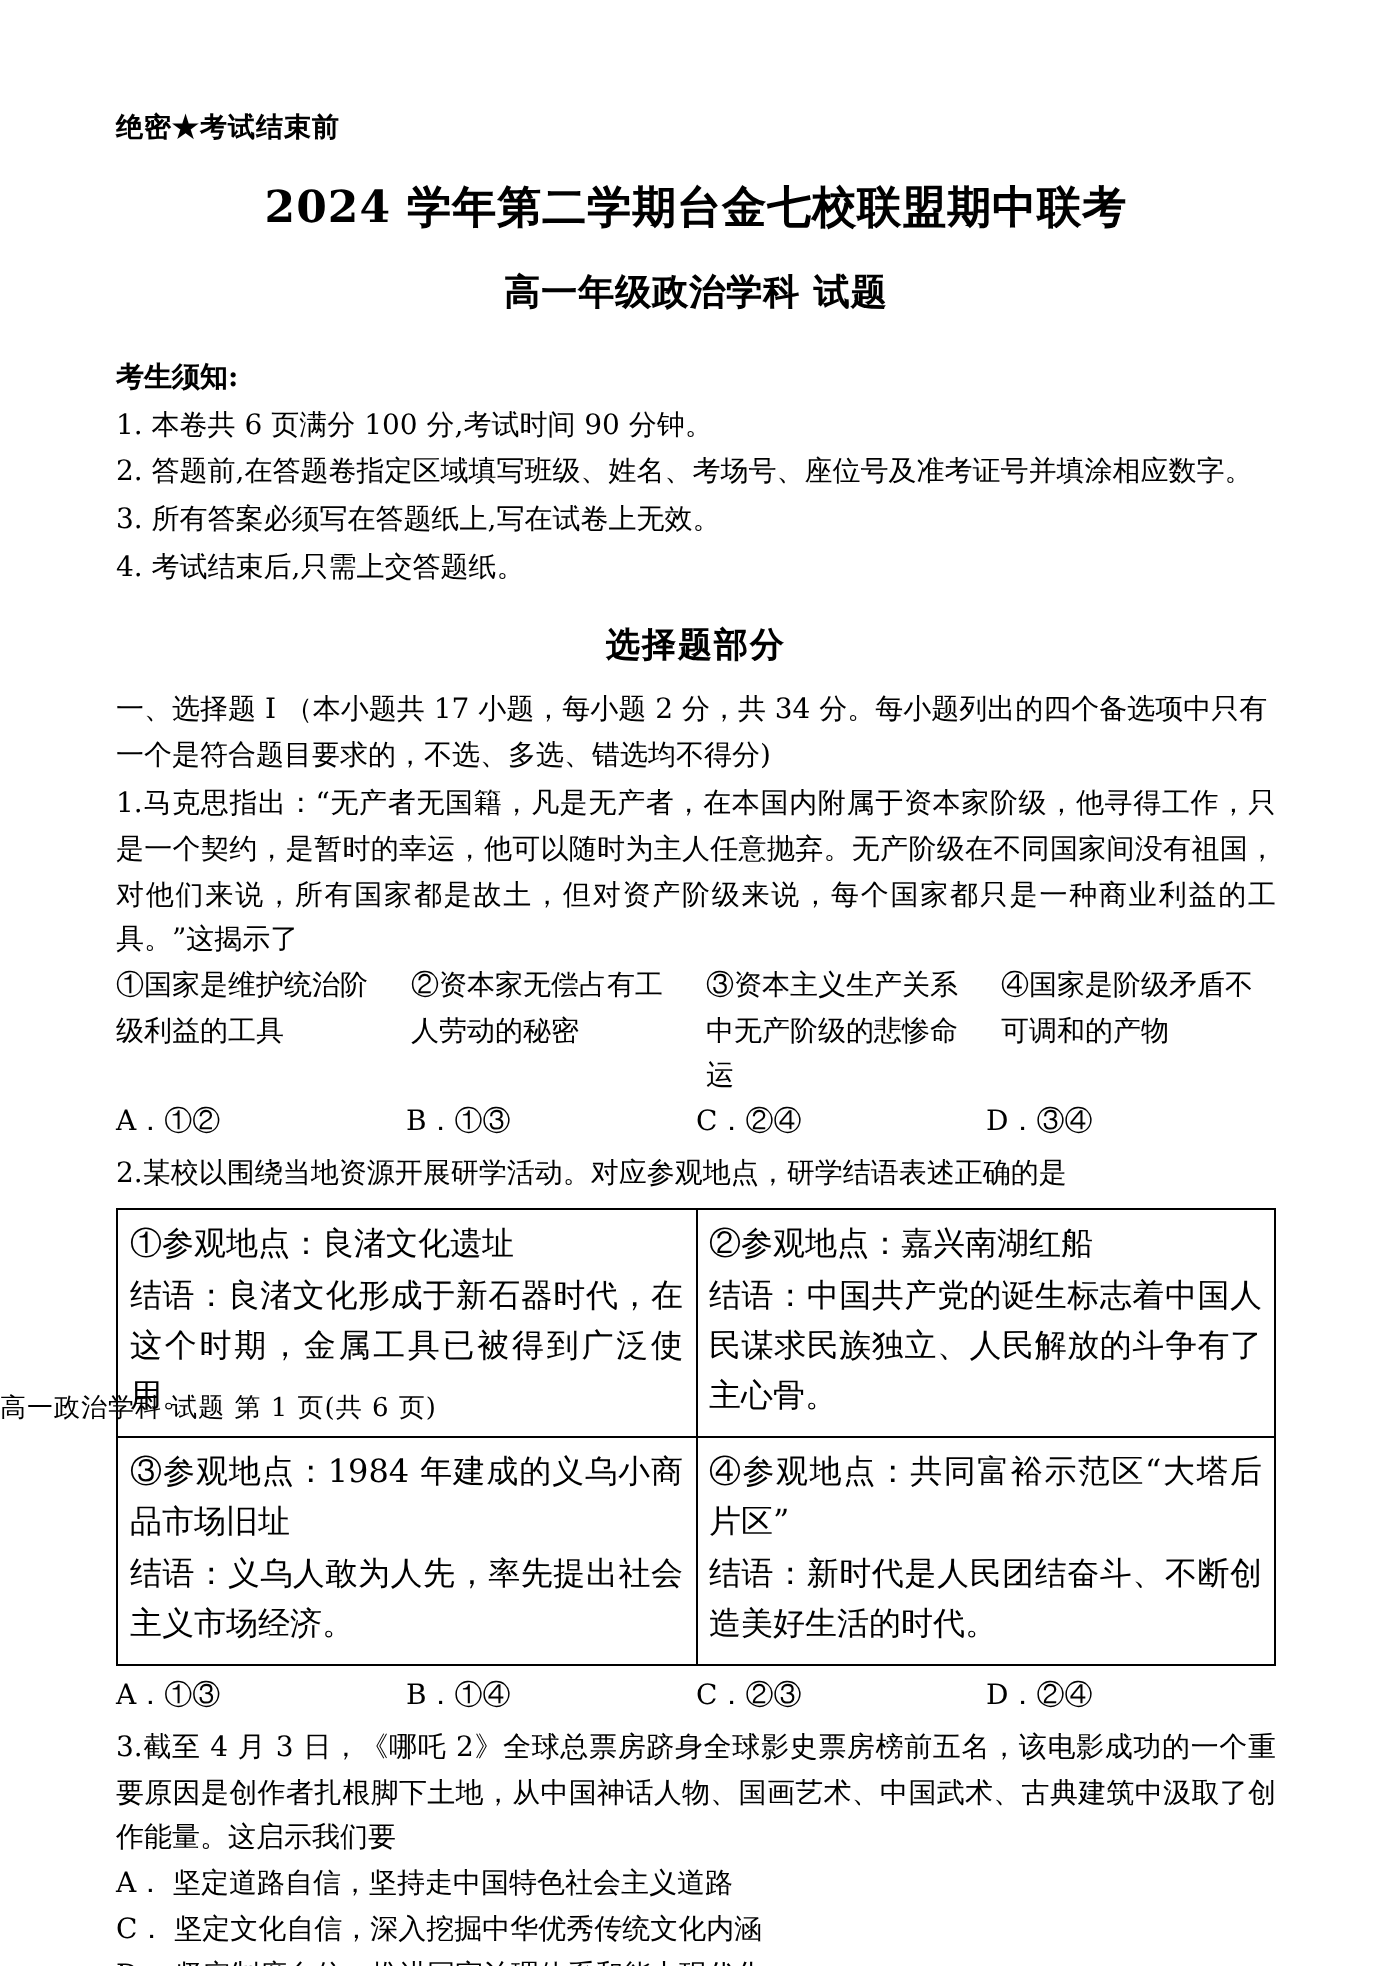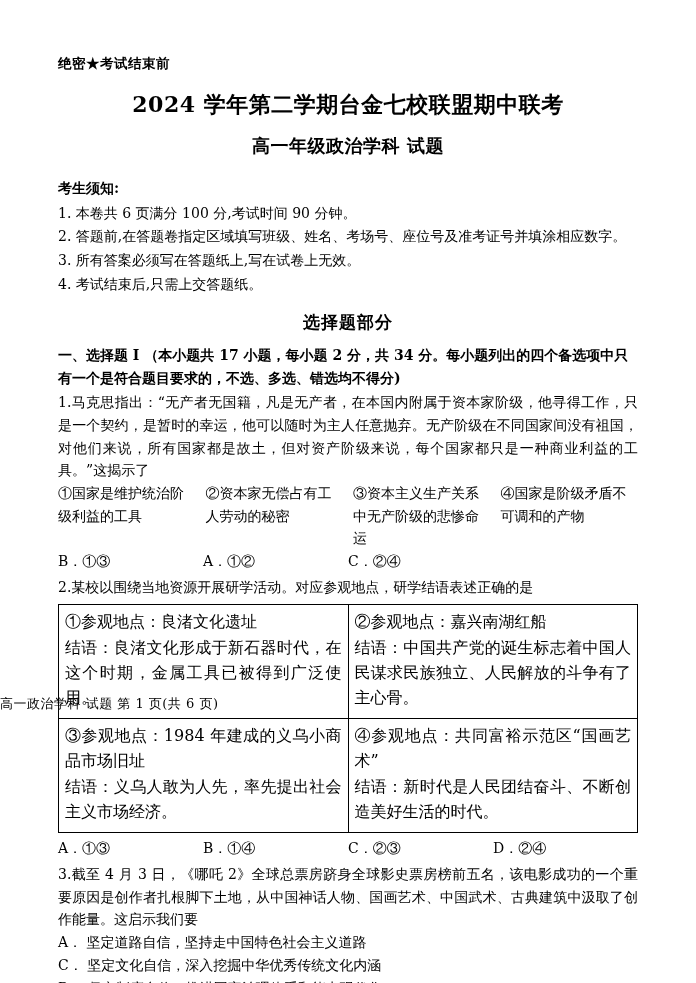--- a/index.html
+++ b/index.html
@@ -55,21 +55,21 @@
   }
   .section-heading {
     font-size: 17px;
     font-weight: bold;
     text-align: center;
     margin: 16px 0 10px 0;
     letter-spacing: 1px;
   }
   .q-group-title {
     font-size: 14px;
-    font-weight: bold;
+    font-weight: normal;
     line-height: 1.6;
     margin-top: 6px;
   }
   .q-body {
     font-size: 14px;
     line-height: 1.62;
     text-align: justify;
     margin-top: 2px;
   }
   .opt-grid {
@@ -143,23 +143,24 @@
   <div class="q-body">
     <span>1.</span><span>马克思指出：“无产者无国籍，凡是无产者，在本国内附属于资本家阶级，他寻得工作，只是一个契约，是暂时的幸运，他可以随时为主人任意抛弃。无产阶级在不同国家间没有祖国，对他们来说，所有国家都是故土，但对资产阶级来说，每个国家都只是一种商业利益的工具。”这揭示了</span>
   </div>
   <div class="opt-grid">
     <div>①国家是维护统治阶级利益的工具</div>
     <div>②资本家无偿占有工人劳动的秘密</div>
     <div>③资本主义生产关系中无产阶级的悲惨命运</div>
     <div>④国家是阶级矛盾不可调和的产物</div>
   </div>
   <div class="ans-row">
+    <span>A．①②</span>
     <span>B．①③</span>
-    <span>A．①②</span>
     <span>C．②④</span>
+    <span>D．③④</span>
   </div>
 
   <div class="q-body">
     <span>2.</span><span>某校以围绕当地资源开展研学活动。对应参观地点，研学结语表述正确的是</span>
   </div>
   <table class="matrix">
     <tbody>
         <tr>
       <td>
         <p class="cell-head">①参观地点：良渚文化遗址</p>
@@ -169,21 +170,21 @@
         <p class="cell-head">②参观地点：嘉兴南湖红船</p>
         <p class="cell-body">结语：中国共产党的诞生标志着中国人民谋求民族独立、人民解放的斗争有了主心骨。</p>
       </td>
     </tr>
     <tr>
       <td>
         <p class="cell-head">③参观地点：1984 年建成的义乌小商品市场旧址</p>
         <p class="cell-body">结语：义乌人敢为人先，率先提出社会主义市场经济。</p>
       </td>
       <td>
-        <p class="cell-head">④参观地点：共同富裕示范区“国画艺术”</p>
+        <p class="cell-head">④参观地点：共同富裕示范区“大塔后片区”</p>
         <p class="cell-body">结语：新时代是人民团结奋斗、不断创造美好生活的时代。</p>
       </td>
     </tr>
   </tbody>
     </table>
   <div class="ans-row wide">
     <span>A．①③</span>
     <span>B．①④</span>
     <span>C．②③</span>
     <span>D．②④</span>

